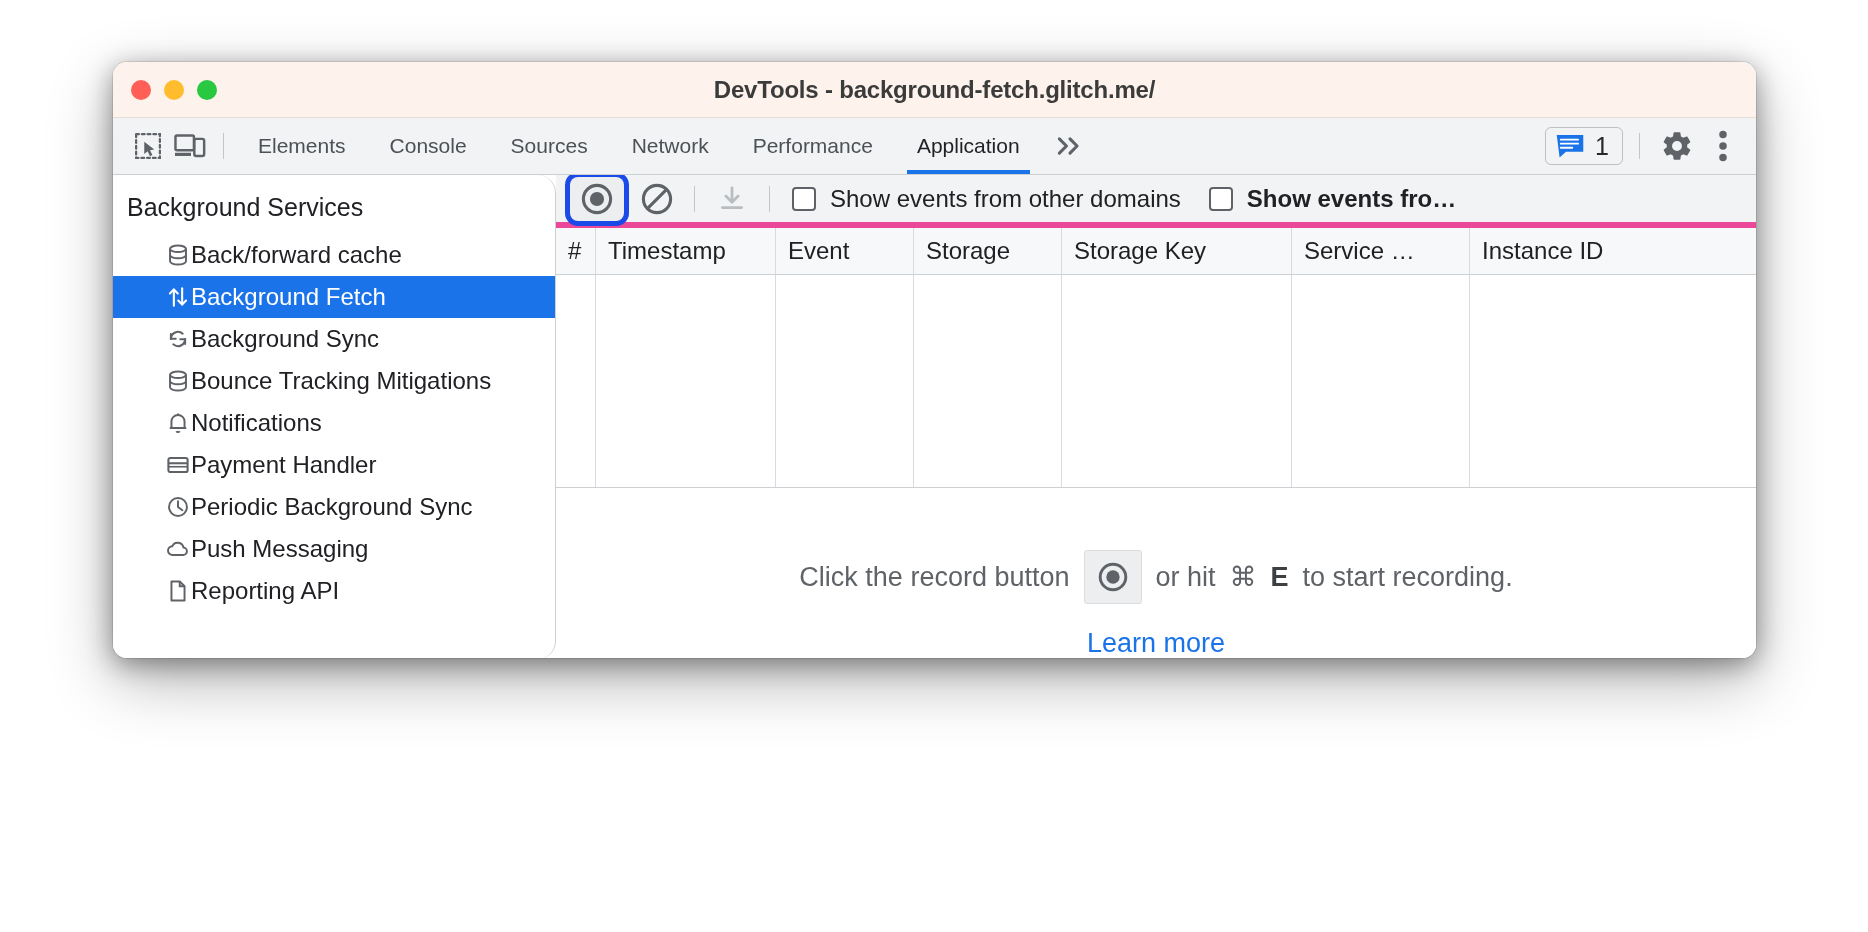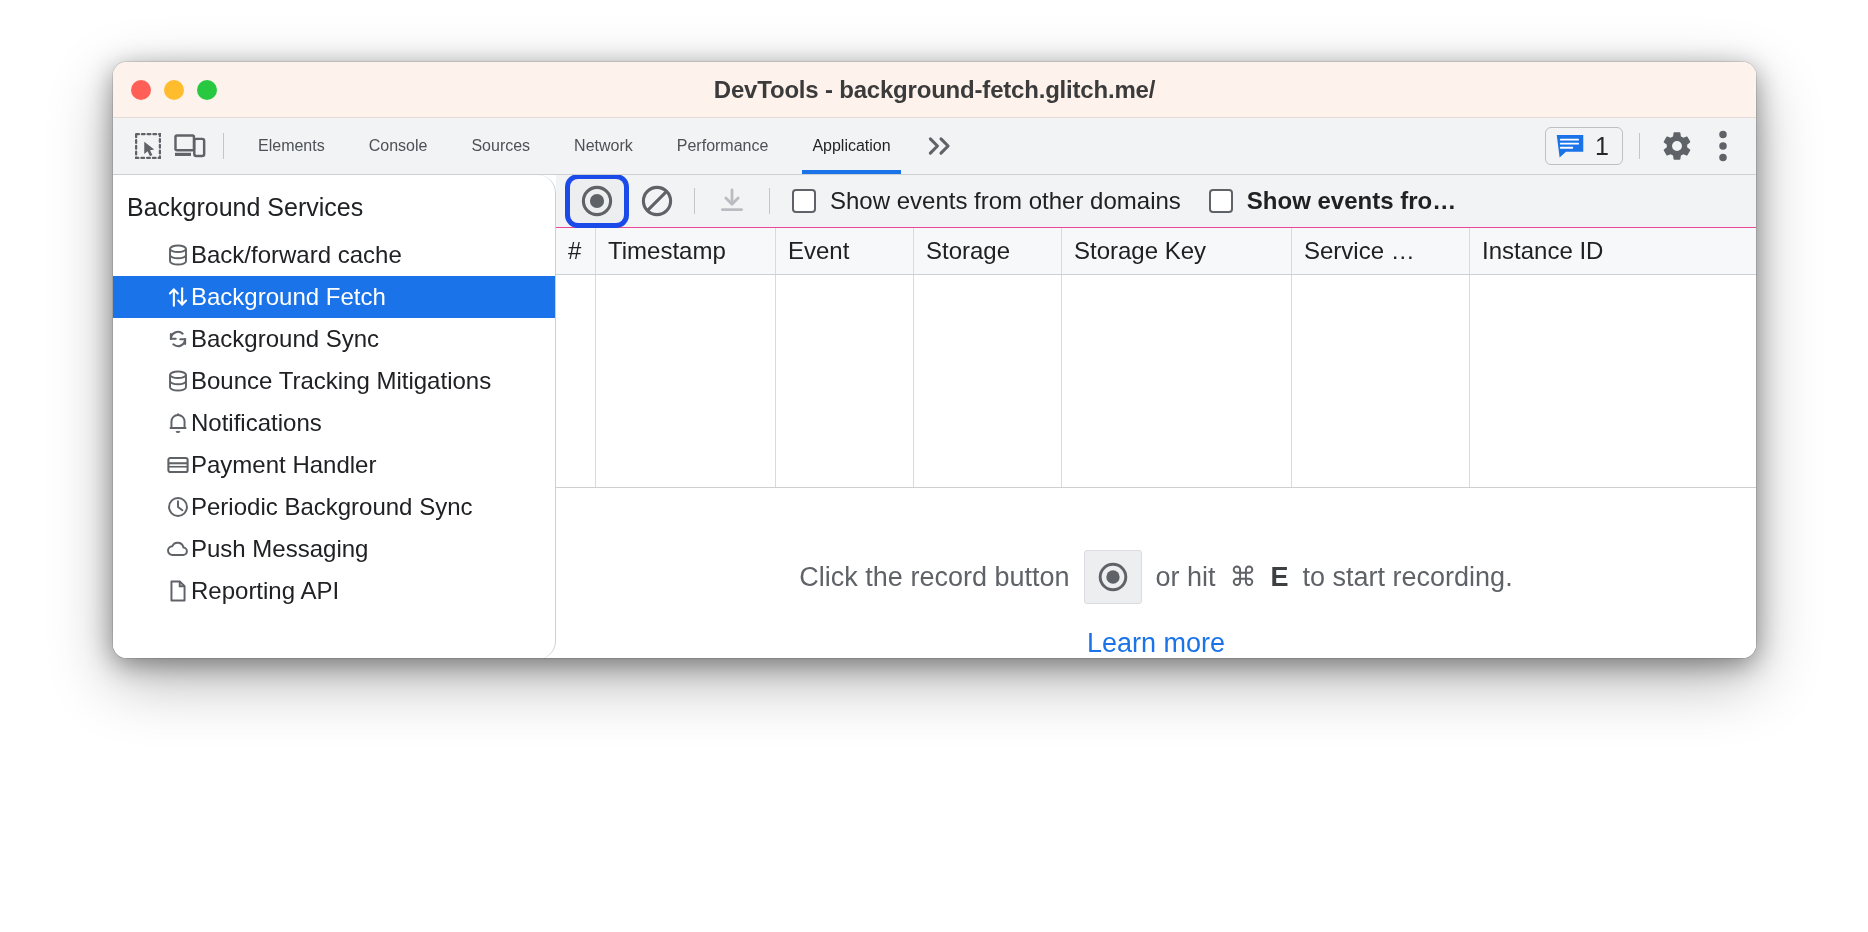--- a/index.html
+++ b/index.html
@@ -102,21 +102,21 @@
     align-items: center;
     height: 100%;
     flex: 0 0 auto;
   }
   .tab {
     position: relative;
     height: 100%;
     display: flex;
     align-items: center;
     padding: 0 22px;
-    font-size: 16px;
+    font-size: 21px;
     color: #4d5156;
     white-space: nowrap;
   }
   .tab.active {
     color: #1f2124;
   }
   .tab.active::after {
     content: "";
     position: absolute;
     left: 12px;
@@ -207,21 +207,21 @@
     flex: 1 1 auto;
     display: flex;
     flex-direction: column;
     min-width: 0;
     background: #ffffff;
   }
   .panel-toolbar {
     height: 53px;
     flex: 0 0 53px;
     background: #f1f3f4;
-    border-bottom: 1px solid #ec4899;
+    border-bottom: 6px solid #ec4899;
     display: flex;
     align-items: center;
     padding-left: 14px;
     box-sizing: border-box;
     gap: 0;
   }
   .rec-wrap {
     width: 54px;
     height: 44px;
     border-radius: 8px;

